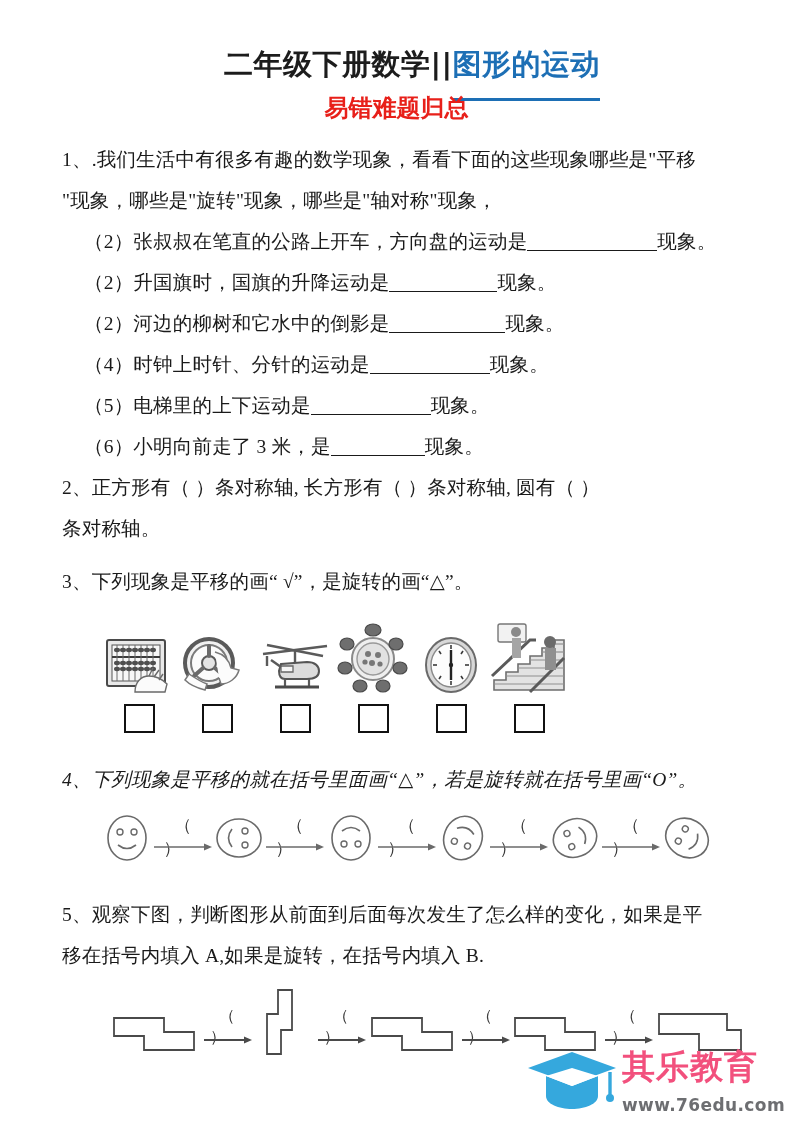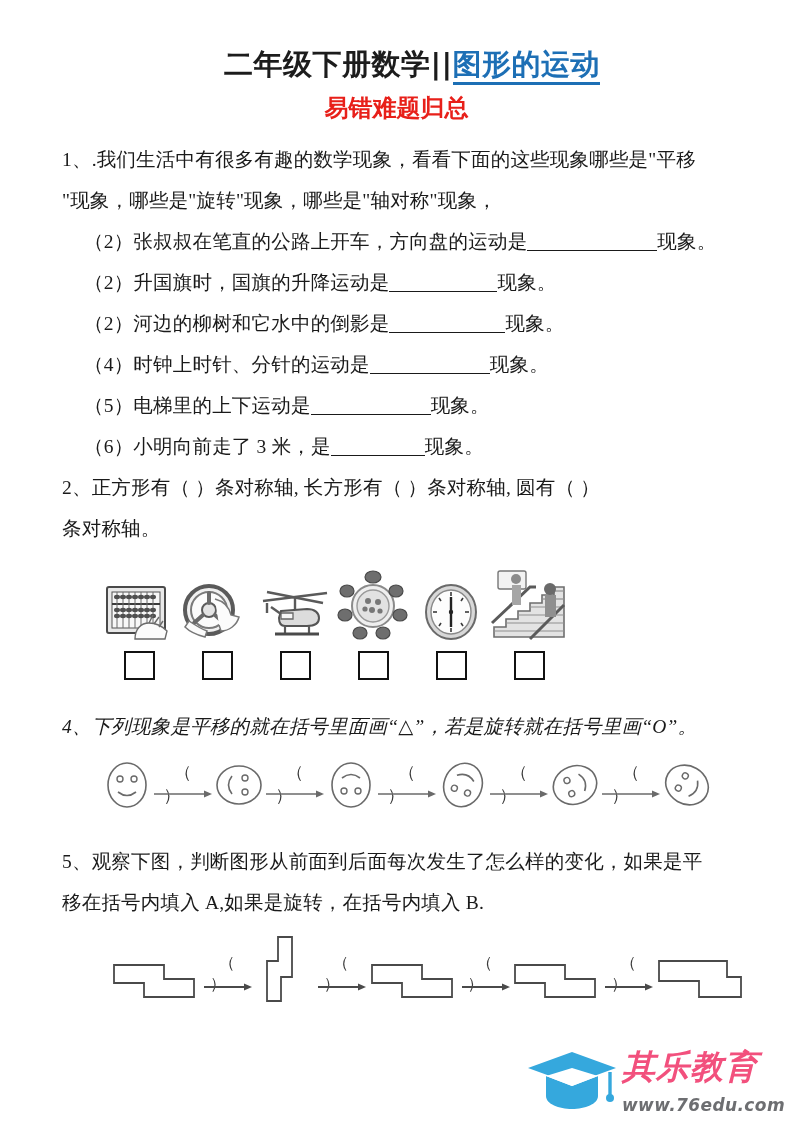--- a/index.html
+++ b/index.html
@@ -32,21 +32,21 @@
     font-size: 29px;
     letter-spacing: 0.5px;
     line-height: 1.12;
     white-space: nowrap;
   }
   .title-main .seg-dark { color: #1c1c1c; margin-left: 31px; }
   .title-main .seg-sep  { color: #1c1c1c; }
   .title-main .seg-blue {
     color: #1d6fb5;
     border-bottom: 3px solid #1d6fb5;
-    padding-bottom: 1px;
+    padding-bottom: 17px;
   }
   .title-sub {
     font-family: "DejaVu Sans", "Liberation Sans", sans-serif;
     font-weight: bold;
     font-size: 24px;
     color: #e8201a;
     margin-top: 15px;
     line-height: 1.15;
   }
 
@@ -174,21 +174,20 @@
     height: 8px;
   }
 
   
   .footer-logo {
     position: absolute;
     right: 8px;
     bottom: 4px;
     display: flex;
     align-items: center;
-    font-style: italic;
   }
   .logo-cap { margin-right: 4px; }
   .logo-text-wrap { display: flex; flex-direction: column; }
   .logo-cn {
     font-family: "DejaVu Sans", "Liberation Sans", sans-serif;
     font-weight: bold;
     font-size: 33px;
     color: #f2507d;
     line-height: 1;
     letter-spacing: 1px;
@@ -235,20 +234,21 @@
     <div class="q-line q-indent">
       <span>（5）电梯里的上下运动是</span><span class="blank bk-120"></span><span>现象。</span>
     </div>
     <div class="q-line q-indent">
       <span>（6）小明向前走了 3 米，是</span><span class="blank bk-96"></span><span>现象。</span>
     </div>
 
     <div class="q-line">2、正方形有（        ）条对称轴, 长方形有（        ）条对称轴, 圆有（      ）</div>
     <div class="q-line">条对称轴。</div>
 
+    <div class="q-line" style="margin-top:12px;">3、下列现象是平移的画“ √”，是旋转的画“△”。</div>
 
     <div class="pic-row">
 
       <div class="pic-cell">
         <svg width="68" height="58" viewBox="0 0 68 58">
           <rect x="2" y="4" width="58" height="46" rx="2" fill="#e9e9e9" stroke="#4a4a4a" stroke-width="2"></rect>
           <rect x="7" y="9" width="48" height="36" fill="#f7f7f7" stroke="#555" stroke-width="1"></rect>
           <line x1="7" y1="21" x2="55" y2="21" stroke="#3a3a3a" stroke-width="2"></line>
           <g stroke="#6b6b6b" stroke-width="1">
             <line x1="12" y1="9" x2="12" y2="45"></line>

